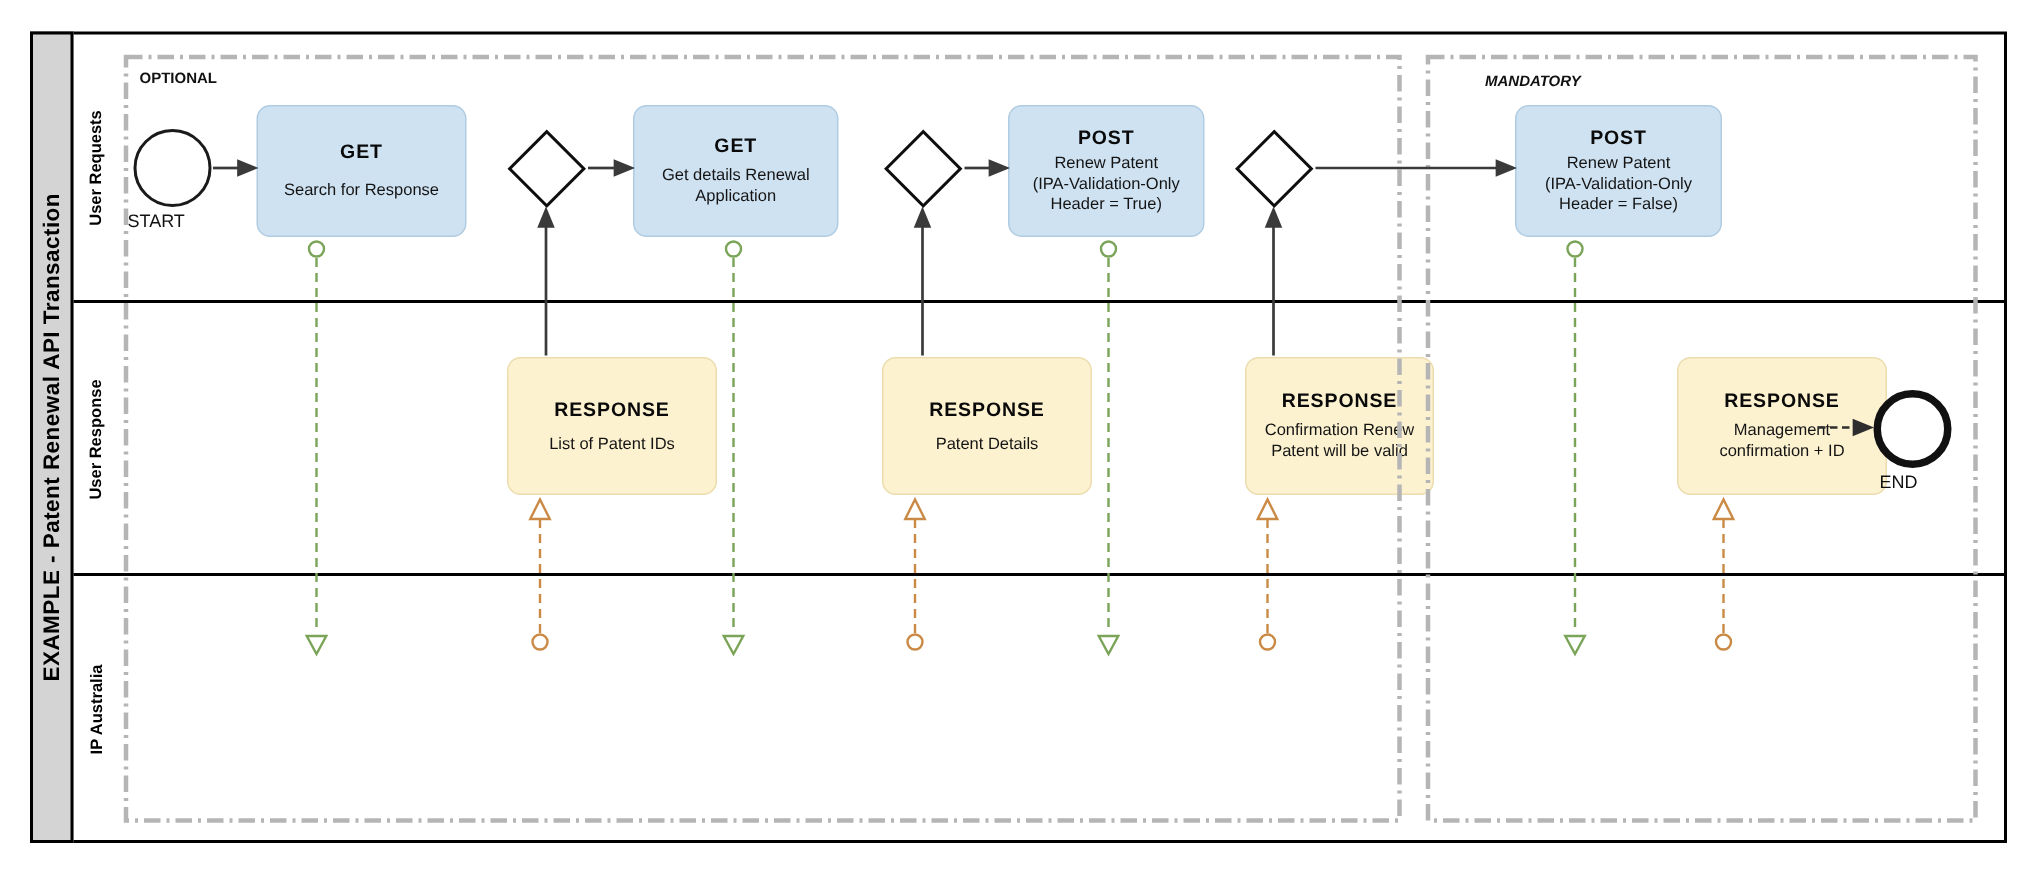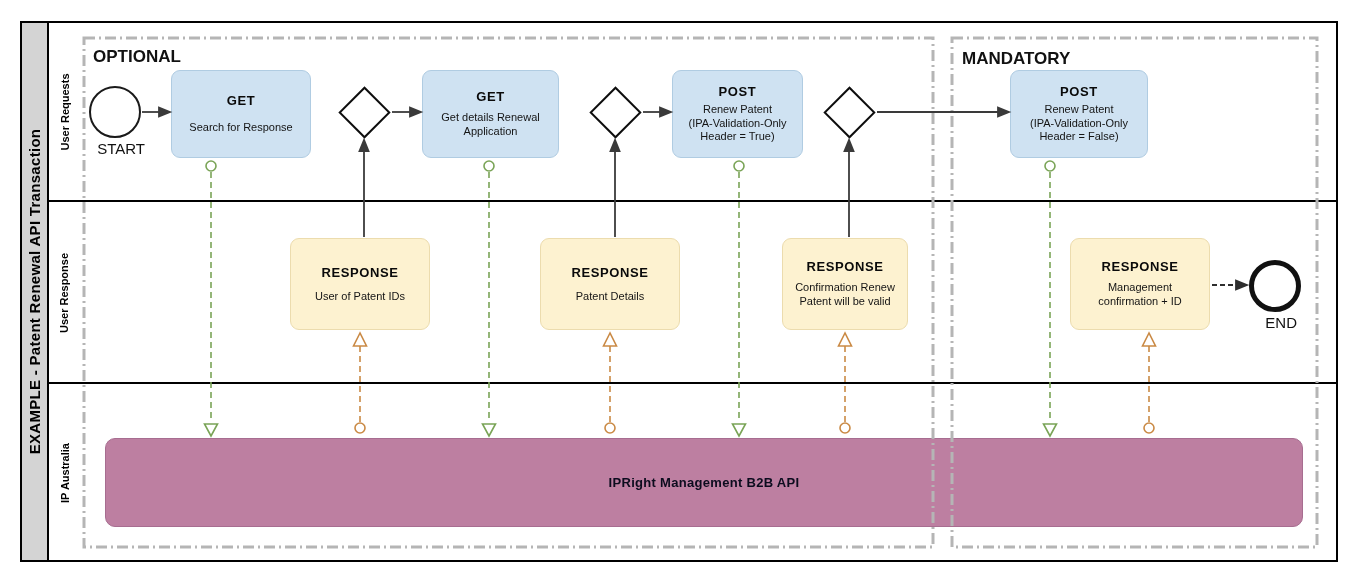--- a/index.html
+++ b/index.html
@@ -62,50 +62,50 @@
   .sep {
     left: 49px; width: 1287px; height: 2px;
     background: #000; z-index: 2;
   }
   .sep1 { top: 200px; }
   .sep2 { top: 382px; }
 
   
   .group-label {
     font-weight: bold;
-    font-size: 17px;
+    font-size: 10px;
     color: #111;
     z-index: 4;
   }
 
   
   .event-circle {
     border-radius: 50%;
     background: #fff;
     z-index: 3;
   }
   .start-circle { left: 89px; top: 86px; width: 52px; height: 52px; border: 2px solid #1a1a1a; }
   .end-circle   { left: 1249px; top: 260px; width: 52px; height: 52px; border: 5px solid #111; }
   .event-label {
-    font-size: 15px; color: #111; text-align: right; z-index: 3;
+    font-size: 12px; color: #111; text-align: left; z-index: 3;
   }
   .start-label { left: 85px; top: 140px; width: 60px; }
   .end-label   { left: 1253px; top: 314px; width: 44px; }
 
   
   .node {
     border-radius: 9px;
     display: flex; flex-direction: column;
     align-items: center; justify-content: center;
     text-align: center;
     z-index: 3;
     padding: 4px 6px;
   }
   .task { top: 70px; height: 88px; background: #cfe2f2; border: 1px solid #b0cce2; gap: 7px; }
-  .resp { top: 238px; height: 92px; background: #fdf2d0; border: 1px solid #ecdcae; gap: 10px; }
+  .resp { top: 238px; height: 92px; background: #fdf2d0; border: 1px solid #ecdcae; gap: 10px; margin-left: 48px; }
   .task1 { left: 171px;  width: 140px; gap: 13px; }
   .task2 { left: 422px;  width: 137px; }
   .task3 { left: 672px;  width: 131px; gap: 4px; }
   .task4 { left: 1010px; width: 138px; gap: 4px; }
   .resp1 { left: 290px;  width: 140px; }
   .resp2 { left: 540px;  width: 140px; }
   .resp3 { left: 782px;  width: 126px; gap: 7px; }
   .resp4 { left: 1070px; width: 140px; gap: 7px; }
 
   .box-title {
@@ -175,21 +175,21 @@
     <span>User Response</span>
   </div>
   <div class="abs lane-label lane3">
     <span>IP Australia</span>
   </div>
 
   <div class="abs sep sep1"></div>
   <div class="abs sep sep2"></div>
 
   <div class="abs group-label" style="left:93px; top:47px;">OPTIONAL</div>
-  <div class="abs group-label" style="left:962px; top:49px;">MANDATORY</div>
+  <div class="abs group-label" style="left:990px; top:49px;font-style:italic;">MANDATORY</div>
 
   <div class="abs event-circle start-circle"></div>
   <div class="abs event-label start-label">START</div>
 
   <div class="abs node task task1">
     <div class="box-title">GET</div>
     <div class="box-body">Search for Response</div>
   </div>
   <div class="abs node task task2">
     <div class="box-title">GET</div>
@@ -208,43 +208,40 @@
 (IPA-Validation-Only
 Header = False)</div>
   </div>
 
   <div class="abs diamond gw1"></div>
   <div class="abs diamond gw2"></div>
   <div class="abs diamond gw3"></div>
 
   <div class="abs node resp resp1">
     <div class="box-title">RESPONSE</div>
-    <div class="box-body">User of Patent IDs</div>
+    <div class="box-body">List of Patent IDs</div>
   </div>
   <div class="abs node resp resp2">
     <div class="box-title">RESPONSE</div>
     <div class="box-body">Patent Details</div>
   </div>
   <div class="abs node resp resp3">
     <div class="box-title">RESPONSE</div>
     <div class="box-body">Confirmation Renew
 Patent will be valid</div>
   </div>
   <div class="abs node resp resp4">
     <div class="box-title">RESPONSE</div>
     <div class="box-body">Management
 confirmation + ID</div>
   </div>
 
   <div class="abs event-circle end-circle"></div>
   <div class="abs event-label end-label">END</div>
 
-  <div class="abs api-box">
-    <span>IPRight Management B2B API</span>
-  </div>
 
   <svg class="overlay" viewBox="0 0 1360 583">
 
     <g>
       <rect x="84" y="38" width="849" height="509" fill="none" stroke="#b5b5b5" stroke-width="3" stroke-dasharray="11 4 2 4"></rect>
     </g>
     <g>
       <rect x="952" y="38" width="365" height="509" fill="none" stroke="#b5b5b5" stroke-width="3" stroke-dasharray="11 4 2 4"></rect>
     </g>
 

